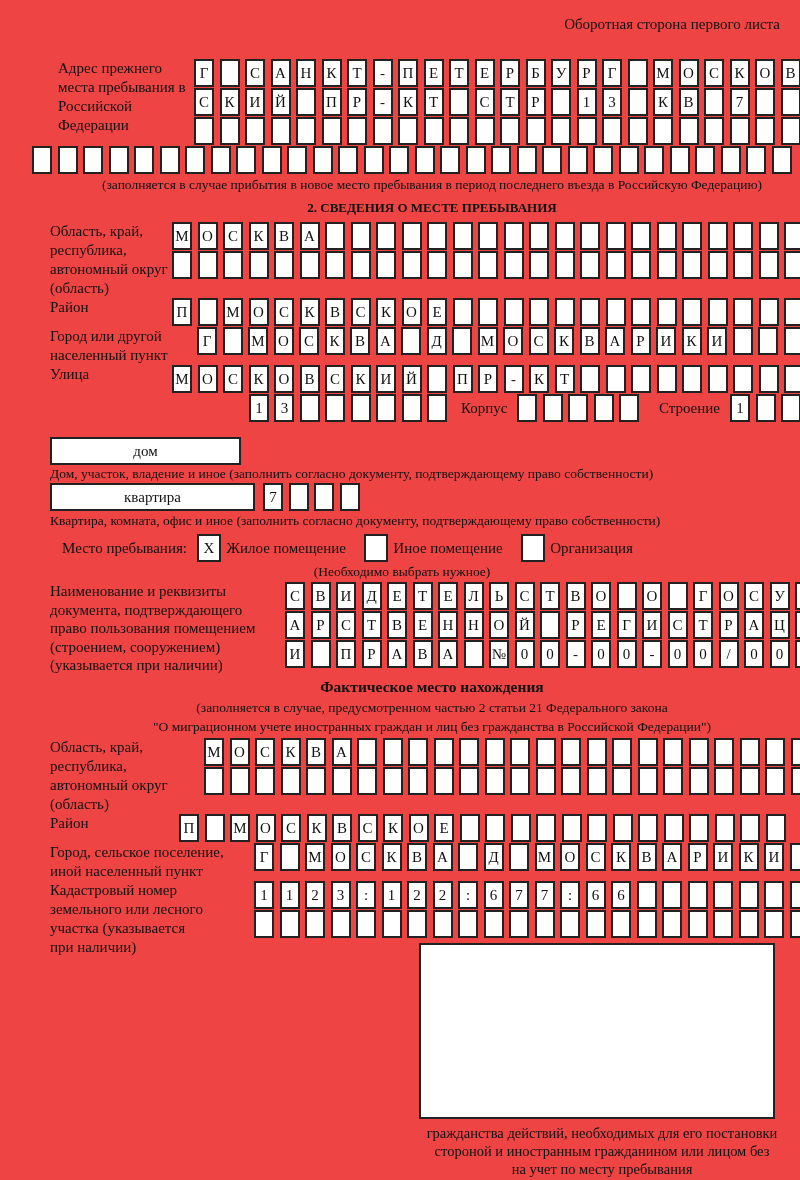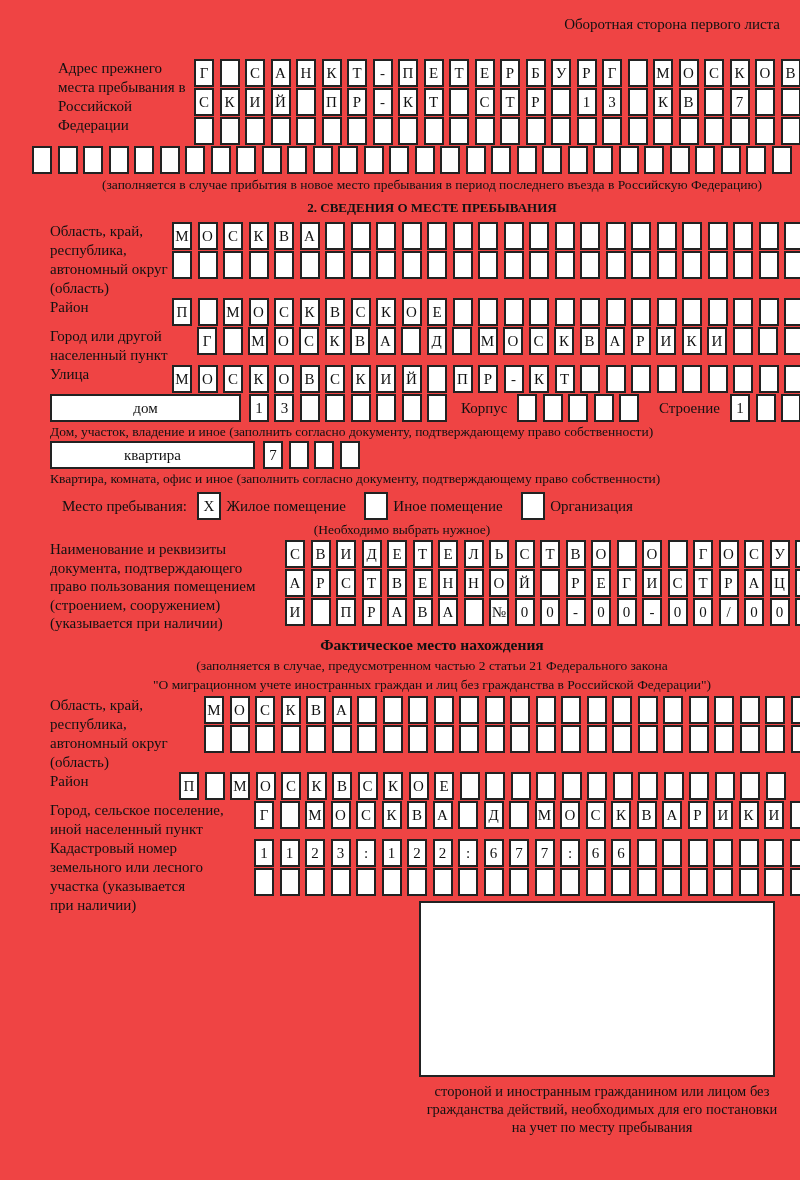--- a/index.html
+++ b/index.html
@@ -320,21 +320,21 @@
         <span class="cell"></span>
         <span class="cell"></span>
         <span class="cell"></span>
         <span class="cell"></span>
         <span class="cell"></span>
         <span class="cell"></span>
       </div>
   </div>
 
   <div class="house-row">
-    <div class="widebox" style="width:198px;">дом</div>
+    <div class="widebox" style="width:198px;margin-top:43px;">дом</div>
     <div class="gap8"></div>
     <div class="cells">
         <span class="cell">1</span>
         <span class="cell">3</span>
         <span class="cell"></span>
         <span class="cell"></span>
         <span class="cell"></span>
         <span class="cell"></span>
         <span class="cell"></span>
         <span class="cell"></span>
@@ -631,18 +631,18 @@
           <span class="cell"></span>
           <span class="cell"></span>
           <span class="cell"></span>
           <span class="cell"></span>
         </div>
     </div>
   </div>
 
   <div class="stamp-box"></div>
   <div class="stamp-caption">
+    <div>гражданства действий, необходимых для его постановки</div>
     <div>стороной и иностранным гражданином или лицом без</div>
-    <div>гражданства действий, необходимых для его постановки</div>
     <div>на учет по месту пребывания</div>
   </div>
 
 </div>
 
 </body></html>

